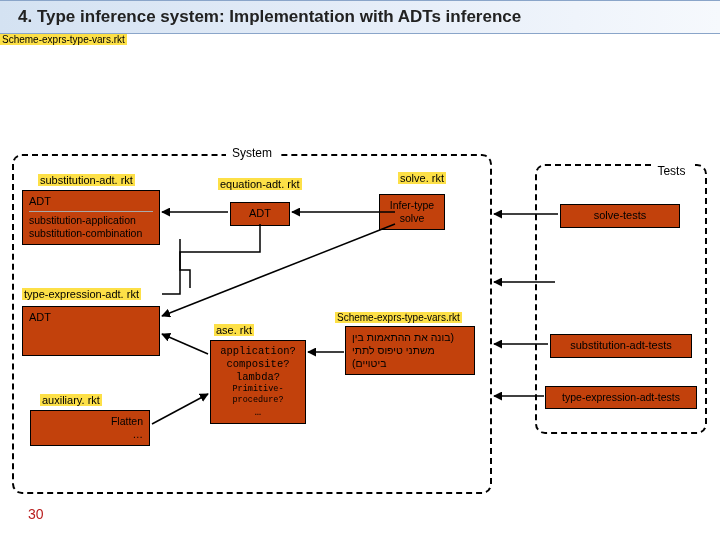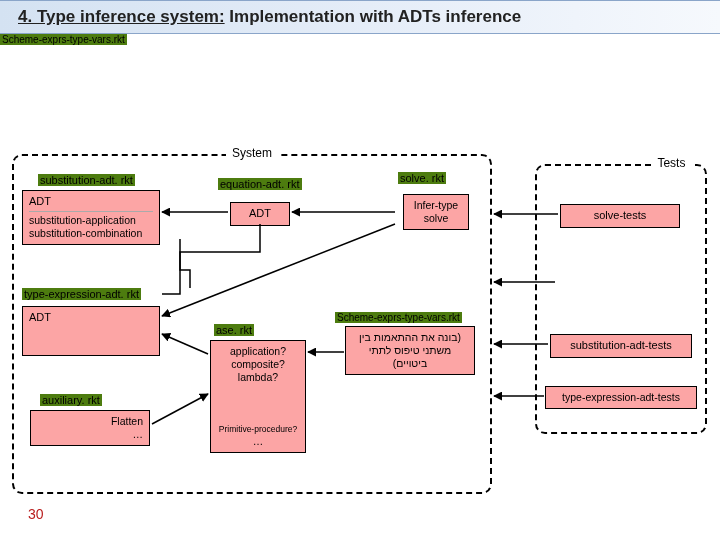--- a/index.html
+++ b/index.html
@@ -12,52 +12,52 @@
   }
   .title-bar {
     background: linear-gradient(to right, #d4e2f2 0%, #e8eff9 60%, #f6f9fd 100%);
     border-top: 1px solid #8aa5c9;
     border-bottom: 1px solid #8aa5c9;
     padding: 6px 18px;
     font-size: 17px;
     font-weight: bold;
     color: #222;
   }
-  .title-bar .underline { text-decoration: underline; }
+  .title-bar .underline { }
   .canvas { position: relative; width: 720px; height: 500px; }
   .dashed-box {
     position: absolute;
     border: 2.5px dashed #000;
     border-radius: 10px;
     background: transparent;
   }
   .dash-label {
     position: absolute;
     top: -10px;
     left: 50%;
     transform: translateX(-50%);
     background: #fff;
     padding: 0 6px;
     font-size: 12px;
     white-space: nowrap;
   }
   .node {
     position: absolute;
-    background: #fca5a5;
+    background: #c2410c;
     border: 1.5px solid #000;
     font-size: 11px;
     padding: 4px 6px;
     line-height: 1.25;
   }
   .node .sub { font-size: 10.5px; }
   .node .hdr { border-bottom: 1px solid #aaa; padding-bottom: 2px; margin-bottom: 2px; font-size: 11px; }
   .label {
     position: absolute;
     font-size: 11px;
-    background: #4d7c0f;
+    background: #fde047;
     padding: 0 2px;
   }
   .slide-num {
     position: absolute;
     left: 28px;
     bottom: 12px;
     font-size: 14px;
     color: #b91c1c;
   }
   svg { position: absolute; left: 0; top: 0; pointer-events: none; }
@@ -69,59 +69,59 @@
   <span class="underline">4. Type inference system:</span><span> Implementation with ADTs inference</span>
 </div>
 
 <div class="canvas">
 
   <div class="dashed-box" style="left:12px; top:120px; width:480px; height:340px;">
     <span class="dash-label">System</span>
   </div>
 
   <div class="dashed-box" style="left:535px; top:130px; width:172px; height:270px;">
-    <span class="dash-label" style="left:80%;">Tests</span>
+    <span class="dash-label" style="left:80%;margin-top:8px;">Tests</span>
   </div>
 
   <div class="label" style="left:38px; top:140px;">substitution-adt. rkt</div>
   <div class="node" style="left:22px; top:156px; width:138px;">
     <div class="hdr">ADT</div>
     <div class="sub">substitution-application</div>
     <div class="sub">substitution-combination</div>
   </div>
 
   <div class="label" style="left:218px; top:144px;">equation-adt. rkt</div>
   <div class="node" style="left:230px; top:168px; width:60px; text-align:center;">
     <span>ADT</span>
   </div>
 
   <div class="label" style="left:398px; top:138px;">solve. rkt</div>
-  <div class="node" style="left:403px; top:160px; width:66px; text-align:center;">
+  <div class="node" style="left:379px; top:160px; width:66px; text-align:center;">
     <div class="sub">Infer-type</div>
     <div class="sub">solve</div>
   </div>
 
   <div class="label" style="left:22px; top:254px;">type-expression-adt. rkt</div>
   <div class="node" style="left:22px; top:272px; width:138px; height:50px;">
     <div>ADT</div>
   </div>
 
   <div class="label" style="left:214px; top:290px;">ase. rkt</div>
-  <div class="node" style="left:210px; top:306px; width:96px; text-align:center;">
+  <div class="node" style="left:210px; top:306px; width:96px; text-align:center;font-family:Liberation Mono, monospace;">
     <div class="sub">application?</div>
     <div class="sub">composite?</div>
     <div class="sub">lambda?</div>
-    <div class="sub" style="font-size:8.5px;margin-top:40px;">Primitive-procedure?</div>
+    <div class="sub" style="font-size:8.5px;">Primitive-procedure?</div>
     <div class="sub">…</div>
   </div>
 
   <div class="label" style="font-size:10px;" dir="ltr">Scheme-exprs-type-vars.rkt</div>
 
   <div class="label" style="font-size:10px; left:335px; top:278px;">Scheme-exprs-type-vars.rkt</div>
-  <div class="node" style="left:345px; top:292px; width:130px; text-align:center; direction:rtl;">
+  <div class="node" style="left:345px; top:292px; width:130px; text-align:left; direction:rtl;">
     <div class="sub">(בונה את ההתאמות בין</div>
     <div class="sub">משתני טיפוס לתתי</div>
     <div class="sub">ביטויים)</div>
   </div>
 
   <div class="label" style="left:40px; top:360px;">auxiliary. rkt</div>
   <div class="node" style="left:30px; top:376px; width:120px; text-align:right;">
     <div class="sub">Flatten</div>
     <div class="sub">…</div>
   </div>

